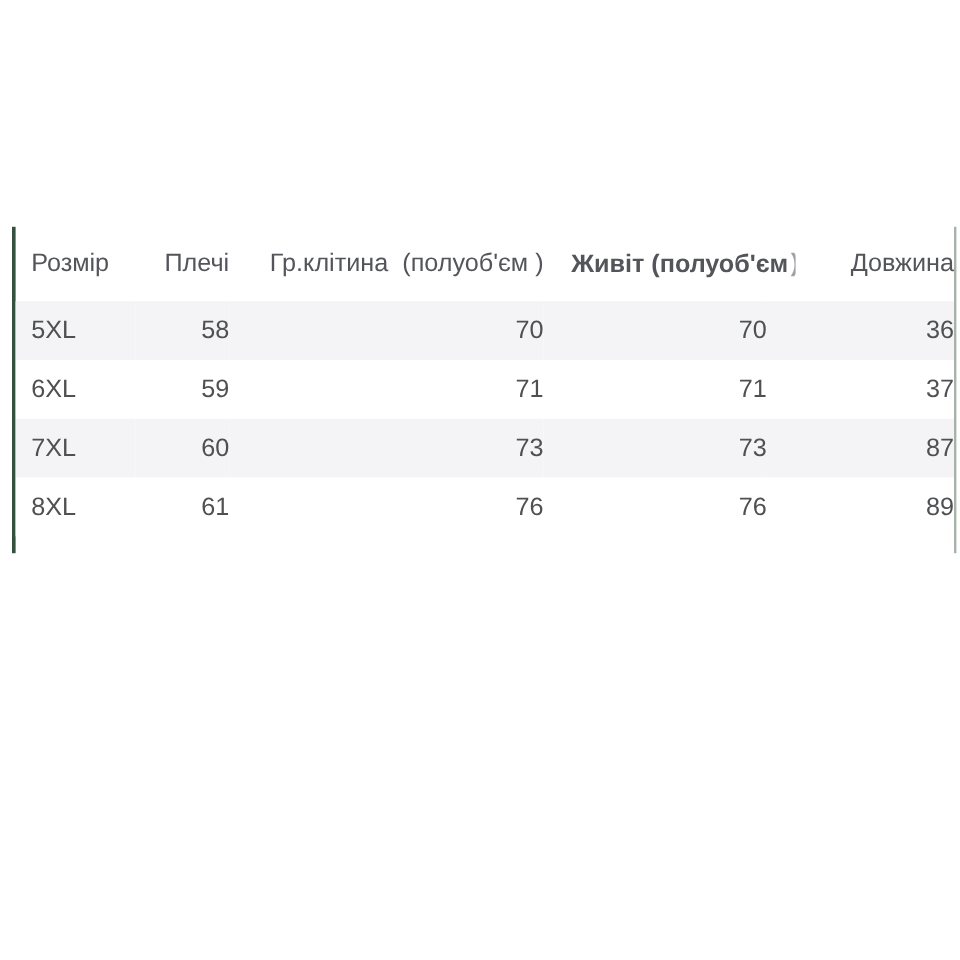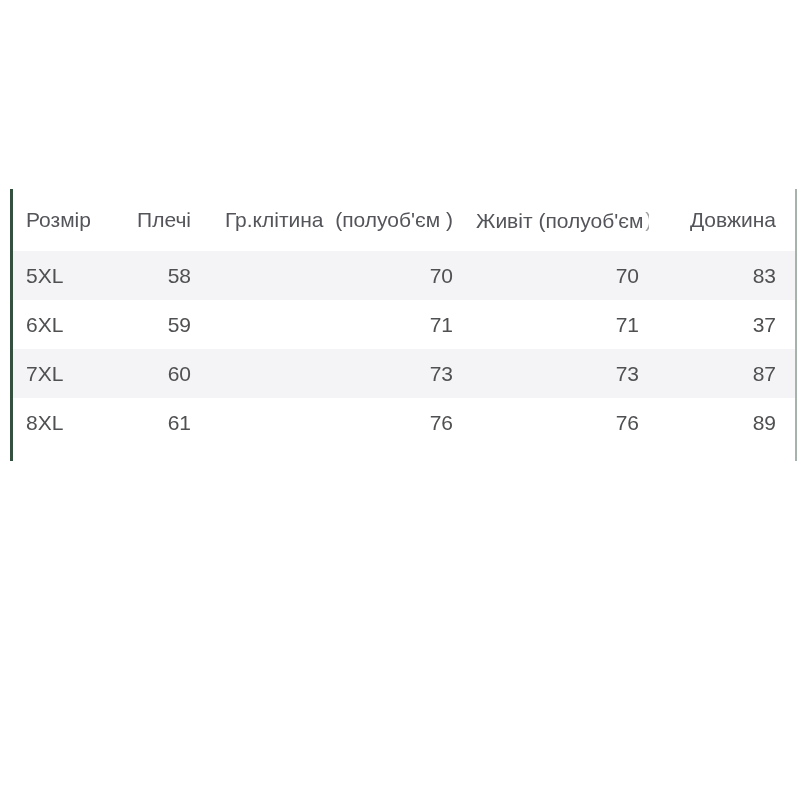--- a/index.html
+++ b/index.html
@@ -35,22 +35,22 @@
     overflow: visible;
   }
   tbody td {
     height: 49px;
     vertical-align: middle;
     white-space: nowrap;
   }
   
   th.c1, td.c1 { text-align: left;  padding-left: 13px; }
   th.c2, td.c2, th.c3, td.c3, td.c4, th.c5, td.c5 { text-align: right; }
-  th.c4 { text-align: right; padding-left: 23px; }
-  th.c5, td.c5 { padding-right: 19px; }
+  th.c4 { text-align: right; padding-left: 23px; font-weight: bold; }
+  th.c5, td.c5 { }
   tbody tr:nth-child(odd) { background: #f4f4f6; }
   tbody tr:nth-child(even) { background: #ffffff; }
   .clip {
     display: inline-block;
     width: 4px;
     overflow: hidden;
     white-space: nowrap;
     vertical-align: bottom;
     height: 25px;
     opacity: 0.55;
@@ -77,21 +77,21 @@
         <th class="c4"><span>Живіт (полуоб'єм</span><span class="clip">)</span></th>
         <th class="c5">Довжина</th>
       </tr>
     </thead>
     <tbody>
         <tr>
           <td class="c1">5XL</td>
           <td class="c2">58</td>
           <td class="c3">70</td>
           <td class="c4">70</td>
-          <td class="c5">83</td>
+          <td class="c5">36</td>
         </tr>
         <tr>
           <td class="c1">6XL</td>
           <td class="c2">59</td>
           <td class="c3">71</td>
           <td class="c4">71</td>
           <td class="c5">37</td>
         </tr>
         <tr>
           <td class="c1">7XL</td>

